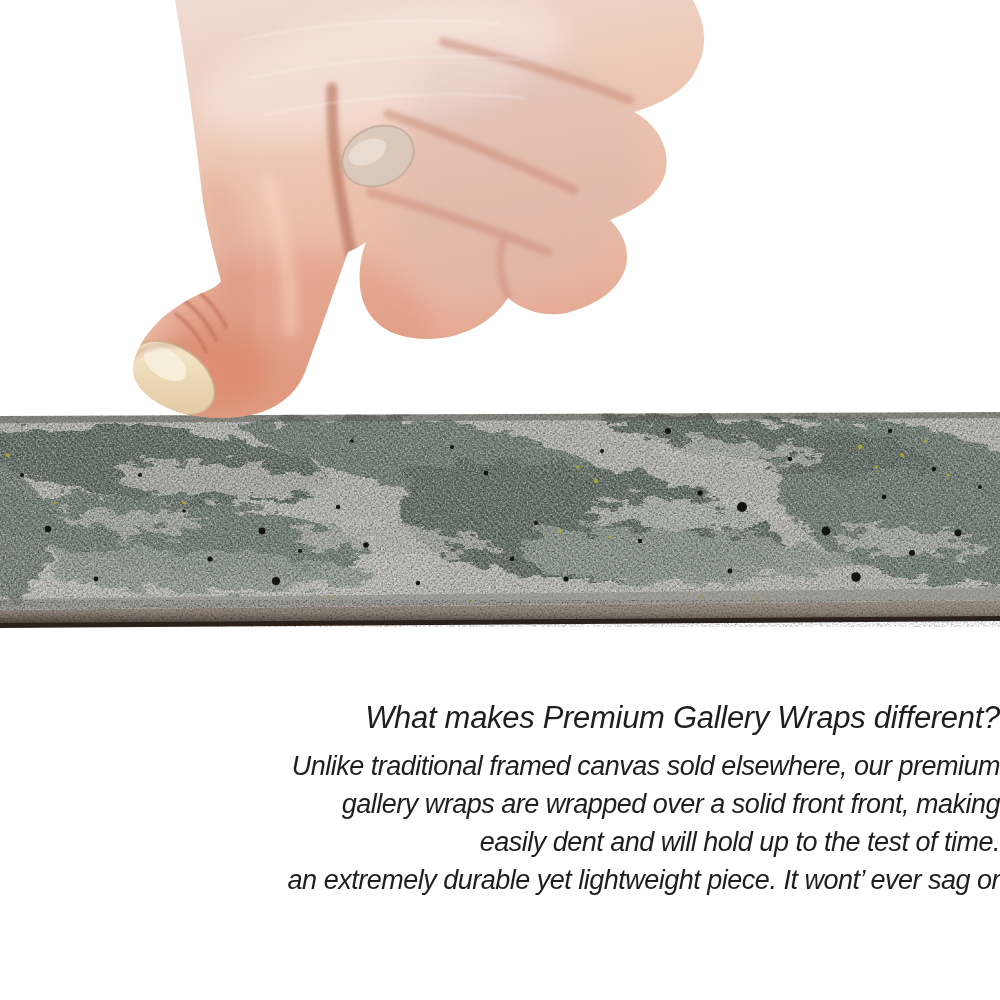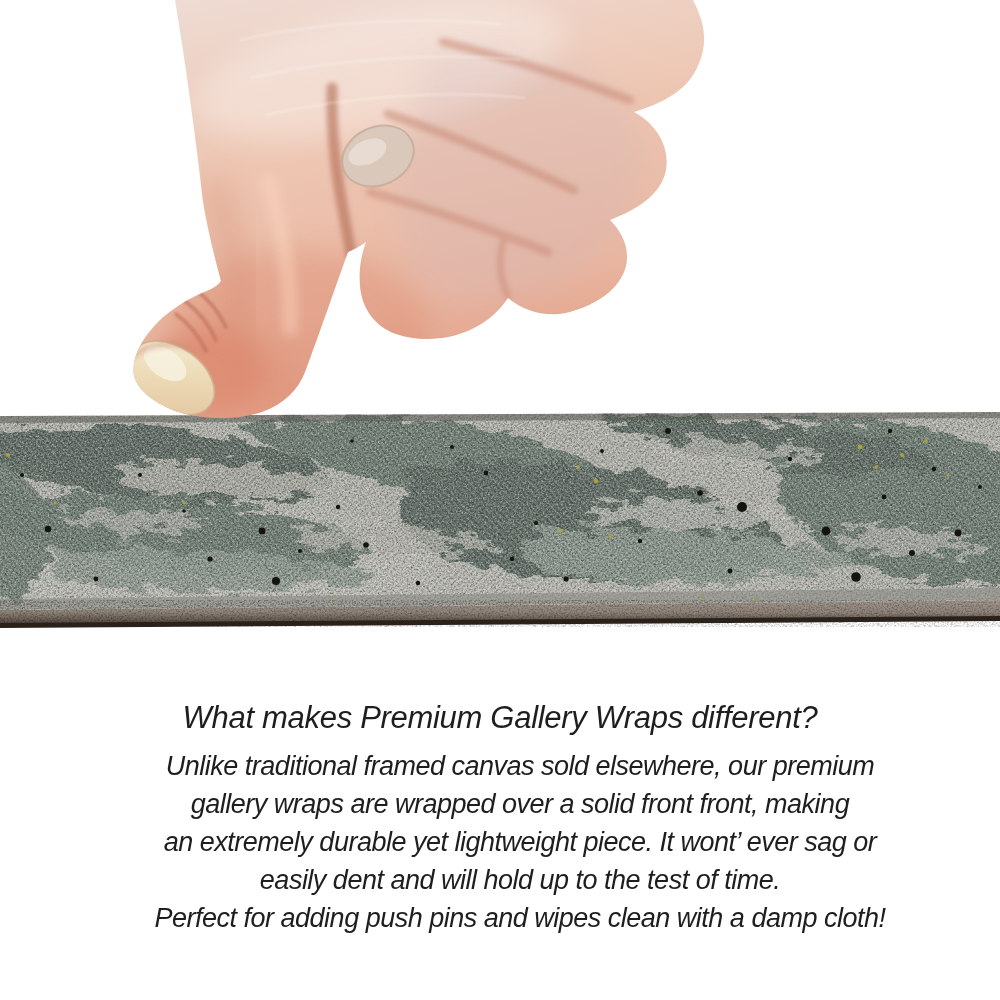--- a/index.html
+++ b/index.html
@@ -23,21 +23,21 @@
     background:var(--background);
     overflow:hidden;
     font-family:"Liberation Sans", sans-serif;
   }
   .stage{position:relative;width:1000px;height:1000px;background:var(--background);}
   .photo-area{position:absolute;left:0;top:0;width:1000px;height:660px;}
   .canvas-svg{position:absolute;left:0;top:411px;width:1000px;height:232px;z-index:1;}
   .hand-svg{position:absolute;left:0;top:0;width:1000px;height:430px;z-index:2;}
   .copy{
     position:absolute;left:0;right:0;top:697px;z-index:3;
-    text-align:center;color:var(--text);
+    text-align:right;color:var(--text);
   }
   .copy h1{
     margin:0 0 8px 0;
     font-size:31px;font-weight:400;font-style:italic;
     letter-spacing:-0.3px;line-height:42px;
   }
   .copy p{
     margin:0;
     font-size:27px;font-weight:400;font-style:italic;
     letter-spacing:-0.5px;line-height:38px;padding-left:40px;
@@ -265,18 +265,17 @@
         </g>
         <path fill="none" stroke="#c98e74" stroke-width="4" opacity="0.6" filter="url(#soft1)" d="M128,362 C140,346 165,340 190,348"></path>
       </g>
     </svg>
   </div>
 
   <div class="copy">
     <h1>What makes Premium Gallery Wraps different?</h1>
     <p>Unlike traditional framed canvas sold elsewhere, our premium</p>
     <p>gallery wraps are wrapped over a solid front front, making</p>
+    <p>easily dent and will hold up to the test of time.</p>
     <p>an extremely durable yet lightweight piece. It wont’ ever sag or</p>
-    <p>easily dent and will hold up to the test of time.</p>
-    <p>Perfect for adding push pins and wipes clean with a damp cloth!</p>
   </div>
 
 </div>
 
 </body></html>

